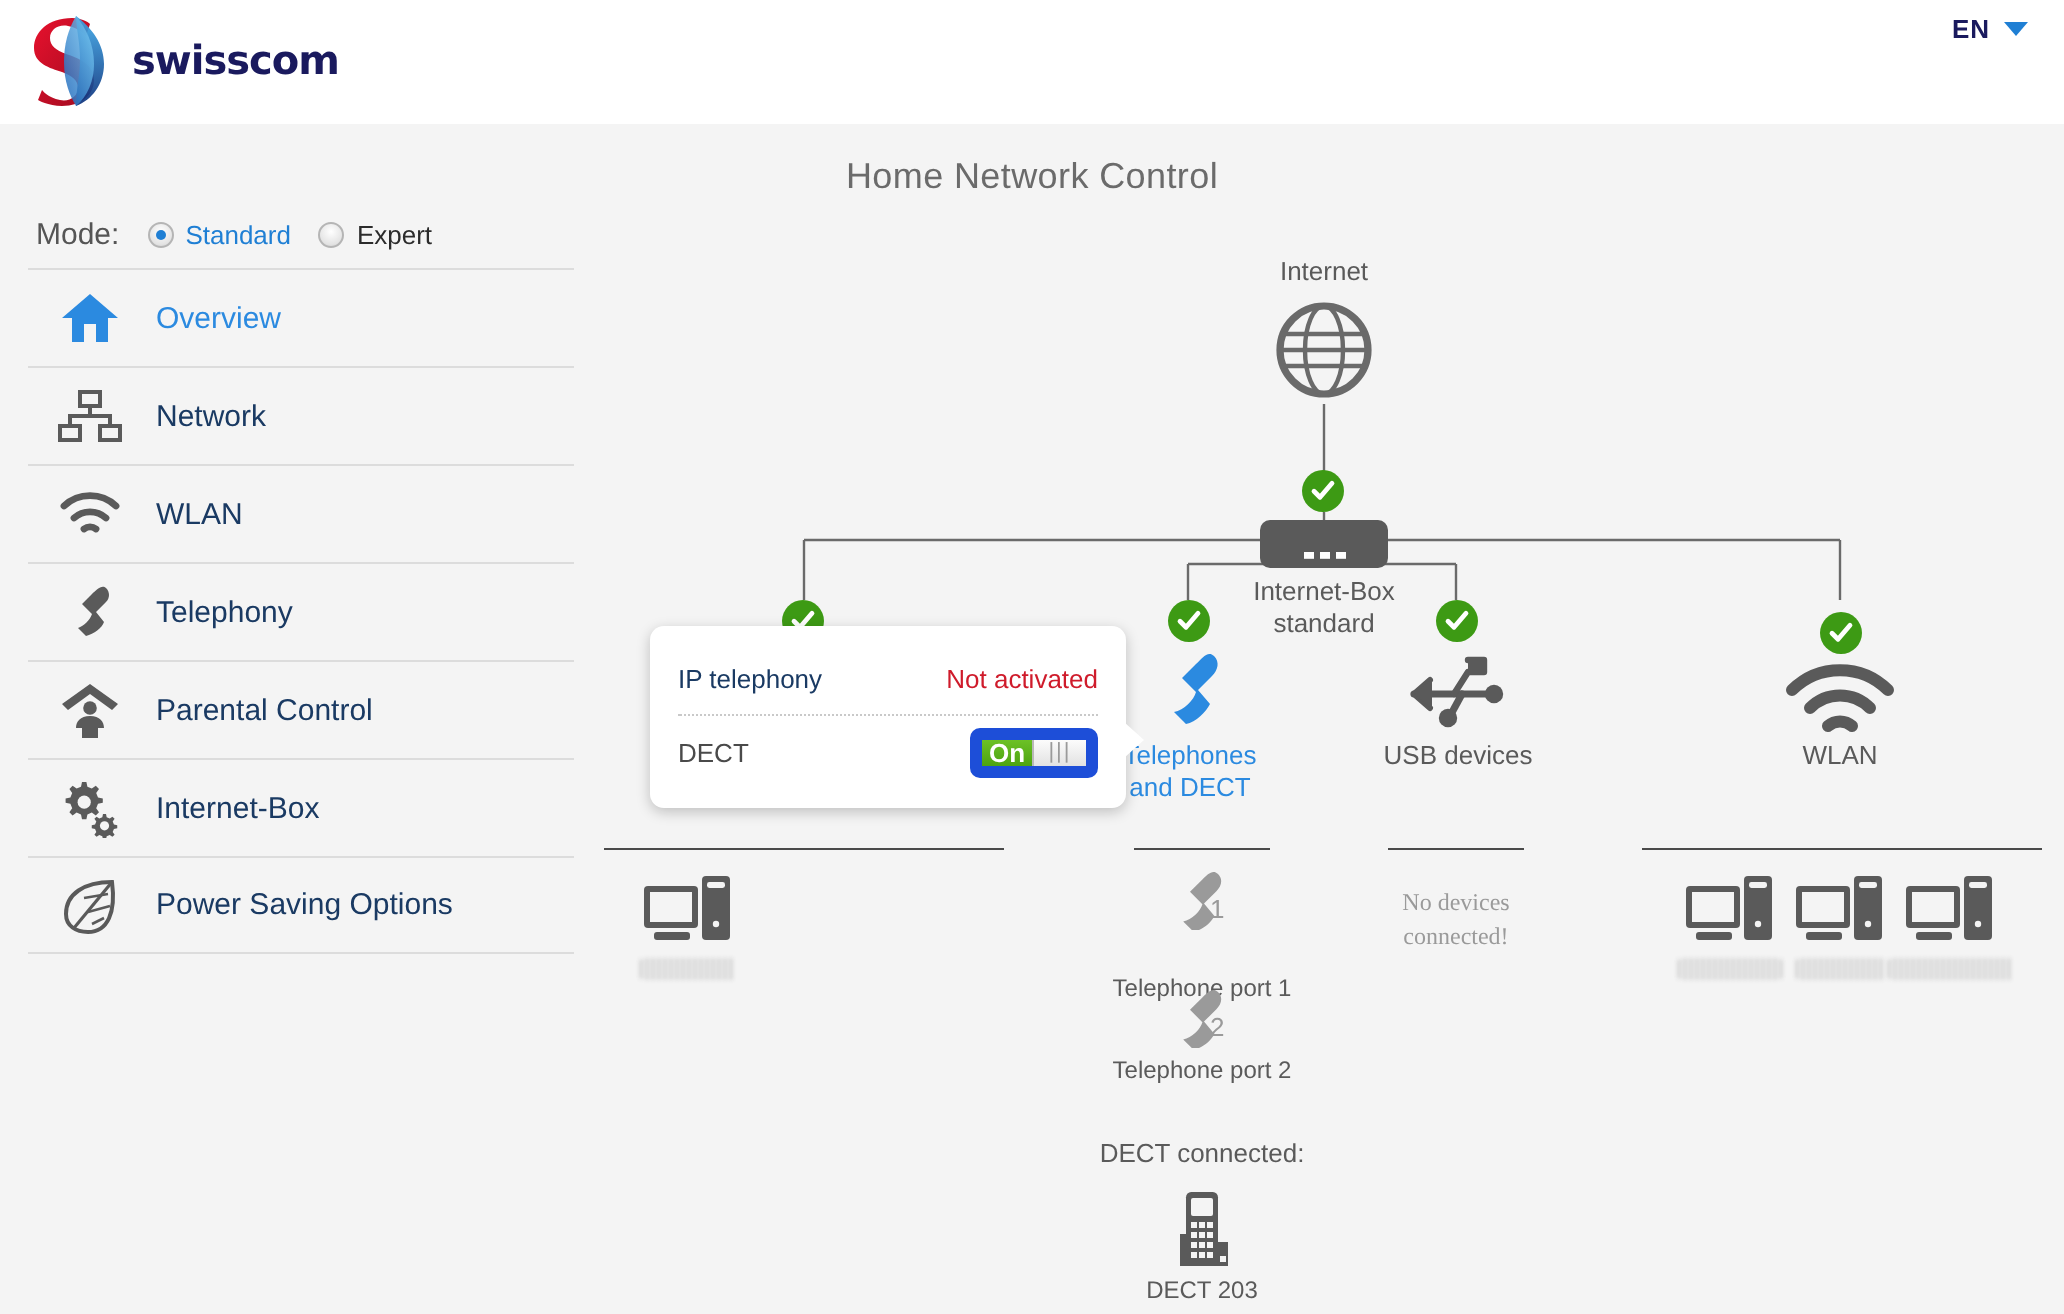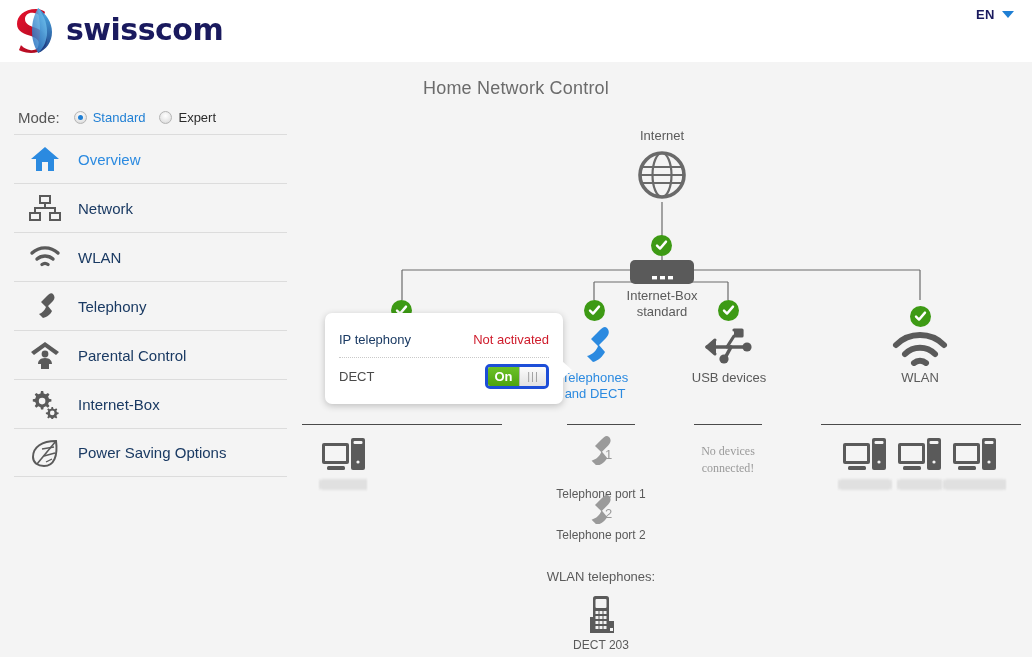--- a/index.html
+++ b/index.html
@@ -17,21 +17,21 @@
     position:absolute;left:0;top:0;width:1032px;height:62px;
     background:#ffffff;
   }
   #logo-wrap{
     position:absolute;left:14px;top:6px;
     display:flex;align-items:center;gap:8px;
   }
   #logo-mark{width:44px;height:48px;display:block;}
   #logo-text{
     font-family:"DejaVu Sans", sans-serif;
-    font-size:30px;font-weight:bold;color:#1a1a5e;
+    font-size:20px;font-weight:bold;color:#1a1a5e;
     letter-spacing:-0.5px;line-height:1;
   }
   #lang-select{
     position:absolute;right:18px;top:7px;
     display:flex;align-items:center;gap:7px;
     cursor:pointer;
   }
   #lang-label{
     font-size:13px;font-weight:bold;color:#1a1a5e;letter-spacing:.5px;
   }
@@ -119,21 +119,21 @@
     width:0;height:0;border-top:9px solid transparent;
     border-bottom:9px solid transparent;border-left:10px solid #ffffff;
   }
   .pop-row{display:flex;align-items:center;justify-content:space-between;height:36px;}
   .pop-k{font-size:13px;color:#1a3a63;}
   .pop-k.grey{color:#4a4a4a;}
   .pop-v{font-size:13px;color:#cf1b2b;}
   .pop-divider{border-top:1px dotted #c9c9c9;height:0;}
   .toggle{
     display:flex;align-items:center;width:64px;height:25px;
-    border-radius:5px;overflow:hidden;border:3px solid #1d4ed8;
+    border-radius:5px;overflow:hidden;border:6px solid #1d4ed8;
     box-sizing:border-box;cursor:pointer;
   }
   .toggle .on{
     flex:1;height:100%;background:linear-gradient(180deg,#6cc126 0%,#4da310 100%);
     color:#fff;font-size:13px;font-weight:bold;
     display:flex;align-items:center;justify-content:center;
   }
   .toggle .knob{
     width:26px;height:100%;
     background:linear-gradient(180deg,#fcfcfc 0%,#e2e2e2 100%);
@@ -378,21 +378,21 @@
   <div class="sub" style="left:261px;top:393px;width:120px;">
     <div class="sub-ico" style="position:relative;height:32px;">
       <svg width="36" height="30" viewBox="0 0 36 30">
           <path d="M26 2 C28.6 4.6 27.8 8 25.2 10.6 L19 16.8 L24.2 23 C22.5 26.4 18.2 30 13.8 30.9 L8.6 25.7 C13 24.8 17.3 20.5 18.2 17.1 L12 10.9 L18.2 4.7 C20.8 2.1 23.4 -0.6 26 2 Z" fill="#9a9a9a"></path>
         </svg>
       <span style="font-size:13px;color:#9a9a9a;position:absolute;left:64px;top:13px;">2</span>
     </div>
     <div style="margin-top:3px;">Telephone port 2</div>
   </div>
 
-  <div class="sub" style="left:261px;top:469px;width:120px;font-size:13px;color:#5a5a5a;">WLAN telephones:</div>
+  <div class="sub" style="left:261px;top:469px;width:120px;font-size:13px;color:#5a5a5a;">DECT connected:</div>
 
   <div class="sub" style="left:281px;top:495px;width:80px;">
     <div class="sub-ico">
       <svg width="34" height="40" viewBox="0 0 34 40" fill="#5a5a5a">
         <path d="M6 22 L6 38 L30 38 L30 26 L24 26 L24 22 Z"></path>
         <rect x="9" y="1" width="16" height="37" rx="2.6"></rect>
         <rect x="11.5" y="4" width="11" height="9" rx="1" fill="#f4f4f4"></rect>
         <g fill="#f4f4f4">
           <rect x="11.5" y="16" width="3" height="3"></rect>
             <rect x="15.5" y="16" width="3" height="3"></rect>

